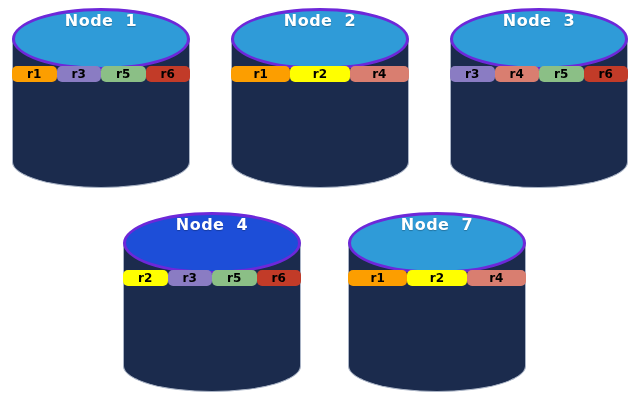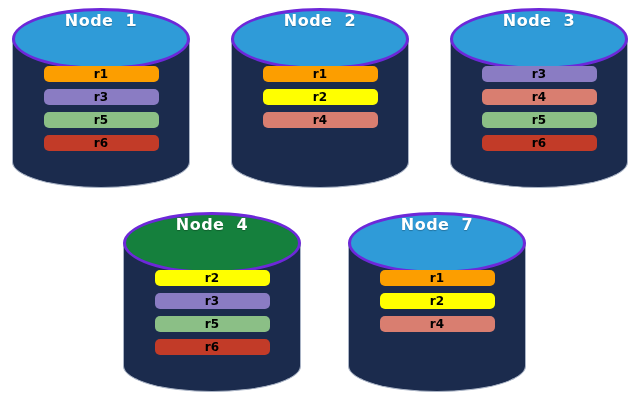--- a/index.html
+++ b/index.html
@@ -57,21 +57,21 @@
     white-space: pre;
     text-shadow: 0 1px 1px rgba(0,0,0,0.25);
   }
   .bars {
     position: absolute;
     left: 0;
     top: 58px;
     width: 178px;
     z-index: 3;
     display: flex;
-    flex-direction: column;
+    flex-direction: row;
     align-items: center;
   }
   .bar {
     width: 115px;
     height: 16px;
     margin-bottom: 7px;
     border-radius: 5px;
     display: flex;
     align-items: center;
     justify-content: center;
@@ -125,21 +125,21 @@
     <div class="bars">
       <div class="bar" style="background: rgb(138, 124, 195);">r3</div>
       <div class="bar" style="background: rgb(217, 126, 112);">r4</div>
       <div class="bar" style="background: rgb(139, 191, 134);">r5</div>
       <div class="bar" style="background: rgb(194, 59, 40);">r6</div>
     </div>
   </div>
 
   <div class="cylinder pos-n4">
     <div class="cyl-body" style="background: rgb(27, 43, 77);"></div>
-    <div class="cyl-top" style="background: #15803d;">
+    <div class="cyl-top" style="background: #1d4ed8;">
       <span class="node-label">Node  4</span>
     </div>
     <div class="bars">
       <div class="bar" style="background: rgb(255, 255, 0);">r2</div>
       <div class="bar" style="background: rgb(138, 124, 195);">r3</div>
       <div class="bar" style="background: rgb(139, 191, 134);">r5</div>
       <div class="bar" style="background: rgb(194, 59, 40);">r6</div>
     </div>
   </div>
 

